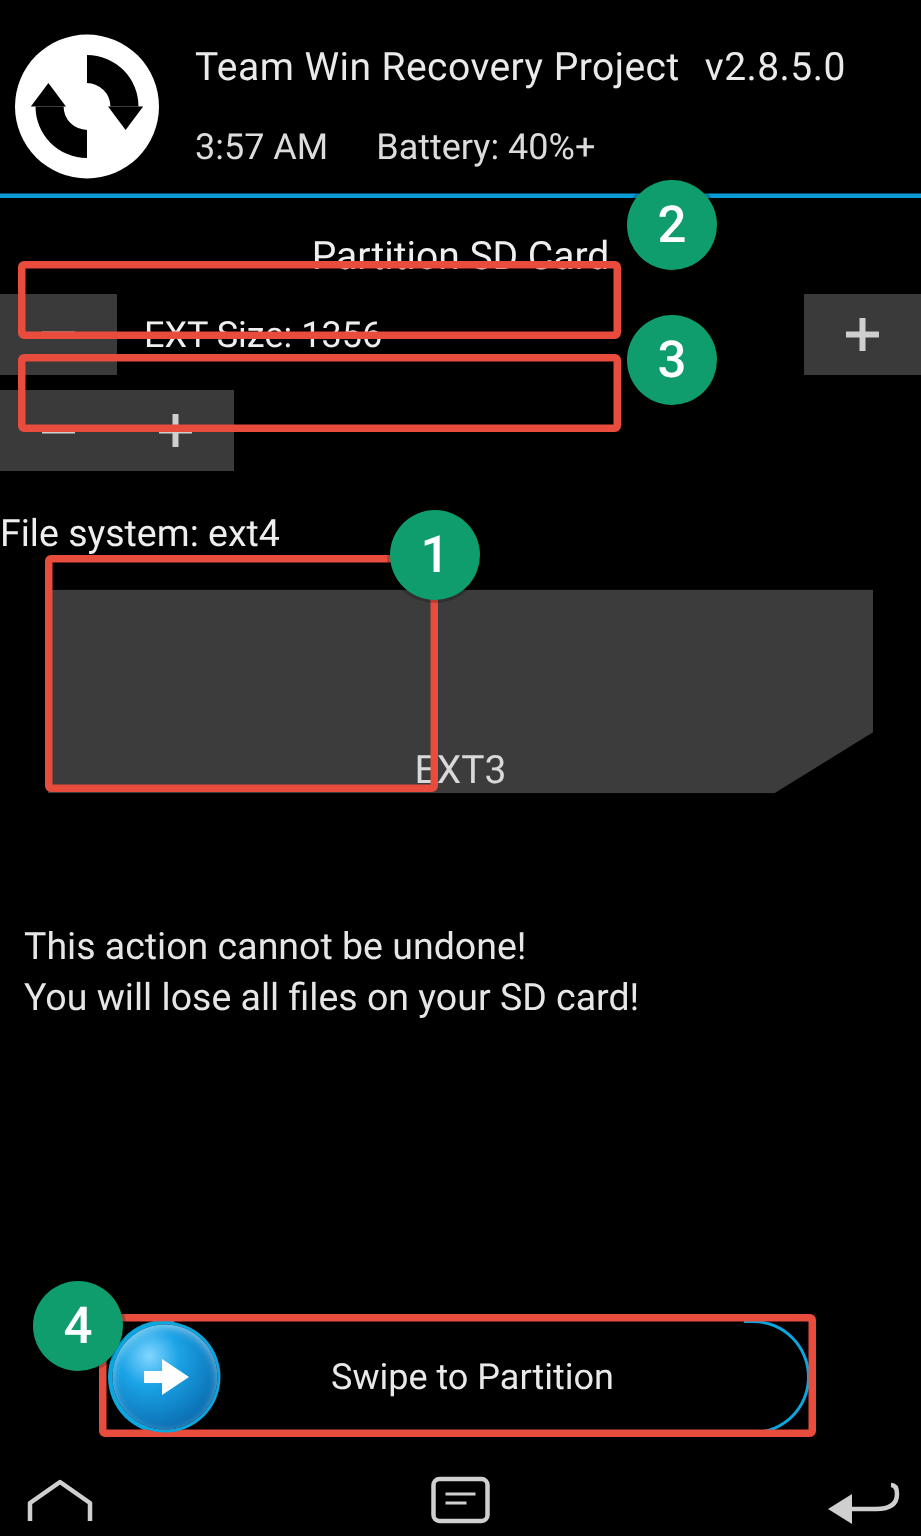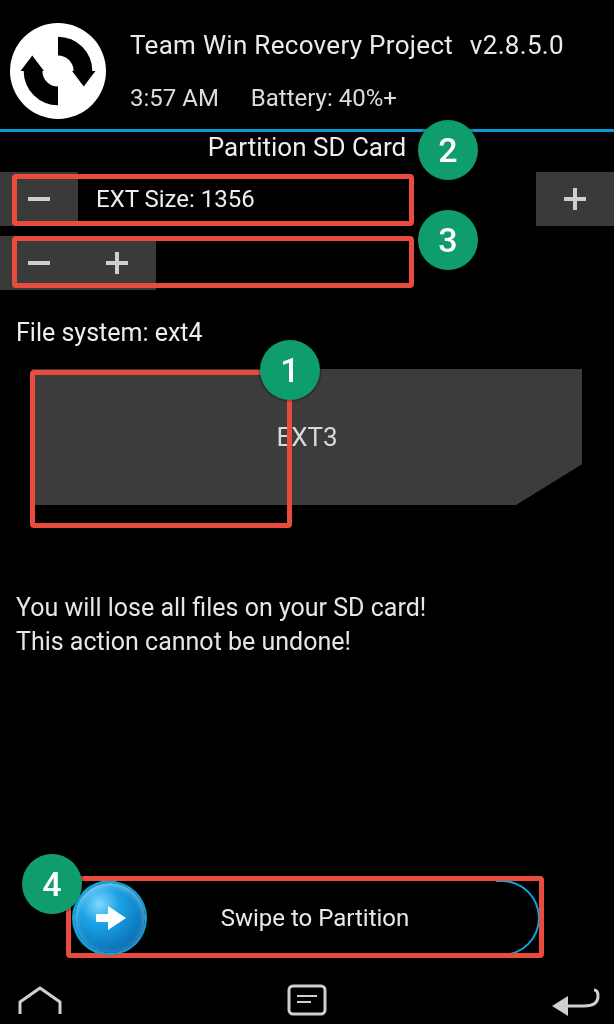--- a/index.html
+++ b/index.html
@@ -30,21 +30,21 @@
   .header-text { margin-left: 24px; }
   .title-line { font-size: 26px; color: #eaeaea; letter-spacing: .3px; }
   .title-line span + span { margin-left: 10px; }
   .status-line { margin-top: 24px; font-size: 24px; color: #dcdcdc; }
   .status-line span + span { margin-left: 26px; }
 
   
   .page-title {
     text-align: center;
     font-size: 26px;
-    margin-top: 0;
+    margin-top: 24px;
     color: #eee;
   }
 
   
   .stepper-row {
     display: flex;
     align-items: stretch;
     height: 54px;
     margin-top: 6px;
     background: #000;
@@ -104,38 +104,37 @@
     box-shadow: 0 0 0 2px rgba(0,0,0,.2);
   }
   .badge-1 { left: 260px; top: 340px; }
   .badge-2 { left: 418px; top: 120px; }
   .badge-3 { left: 418px; top: 210px; }
   .badge-4 { left: 22px;  top: 854px; }
 
   
   .fs-line {
     margin-top: 28px;
-    padding-left: 16px;
     font-size: 25px;
     color: #eee;
   }
 
   
   .tabs {
     display: flex;
     gap: 26px;
     padding: 0 32px;
     margin-top: 22px;
   }
   .tab-btn {
     flex: 1;
     height: 136px;
     background: #3c3c3c;
     position: relative;
-    display: flex; align-items: center; justify-content: center;
+    display: flex; align-items: flex-end; justify-content: center;
     font-size: 26px; color: #d9d9d9;
     clip-path: polygon(0 0, 100% 0, 100% 70%, 88% 100%, 0 100%);
   }
   .tab-btn.selected { box-shadow: inset 0 5px 0 #0aa6e0; }
 
   
   .warn {
     padding: 0 16px;
     font-size: 25px;
     color: #e6e6e6;
@@ -252,22 +251,22 @@
 
 <div class="fs-line">File system: ext4</div>
 
 <div class="tabs">
   <div class="tab-btn">
     <span>EXT3</span>
   </div>
 </div>
 
 <div class="warn-block">
+  <div class="warn">This action cannot be undone!</div>
   <div class="warn">You will lose all files on your SD card!</div>
-  <div class="warn">This action cannot be undone!</div>
 </div>
 
 <div class="swipe-wrap">
   <div class="swipe-track"></div>
   <div class="swipe-label">Swipe to Partition</div>
   <div class="swipe-knob">
     <svg width="44" height="44" viewBox="0 0 44 44">
       <rect x="8" y="18" width="12" height="8" fill="#fff"></rect>
       <polygon points="20,10 20,34 38,22" fill="#fff"></polygon>
     </svg>

